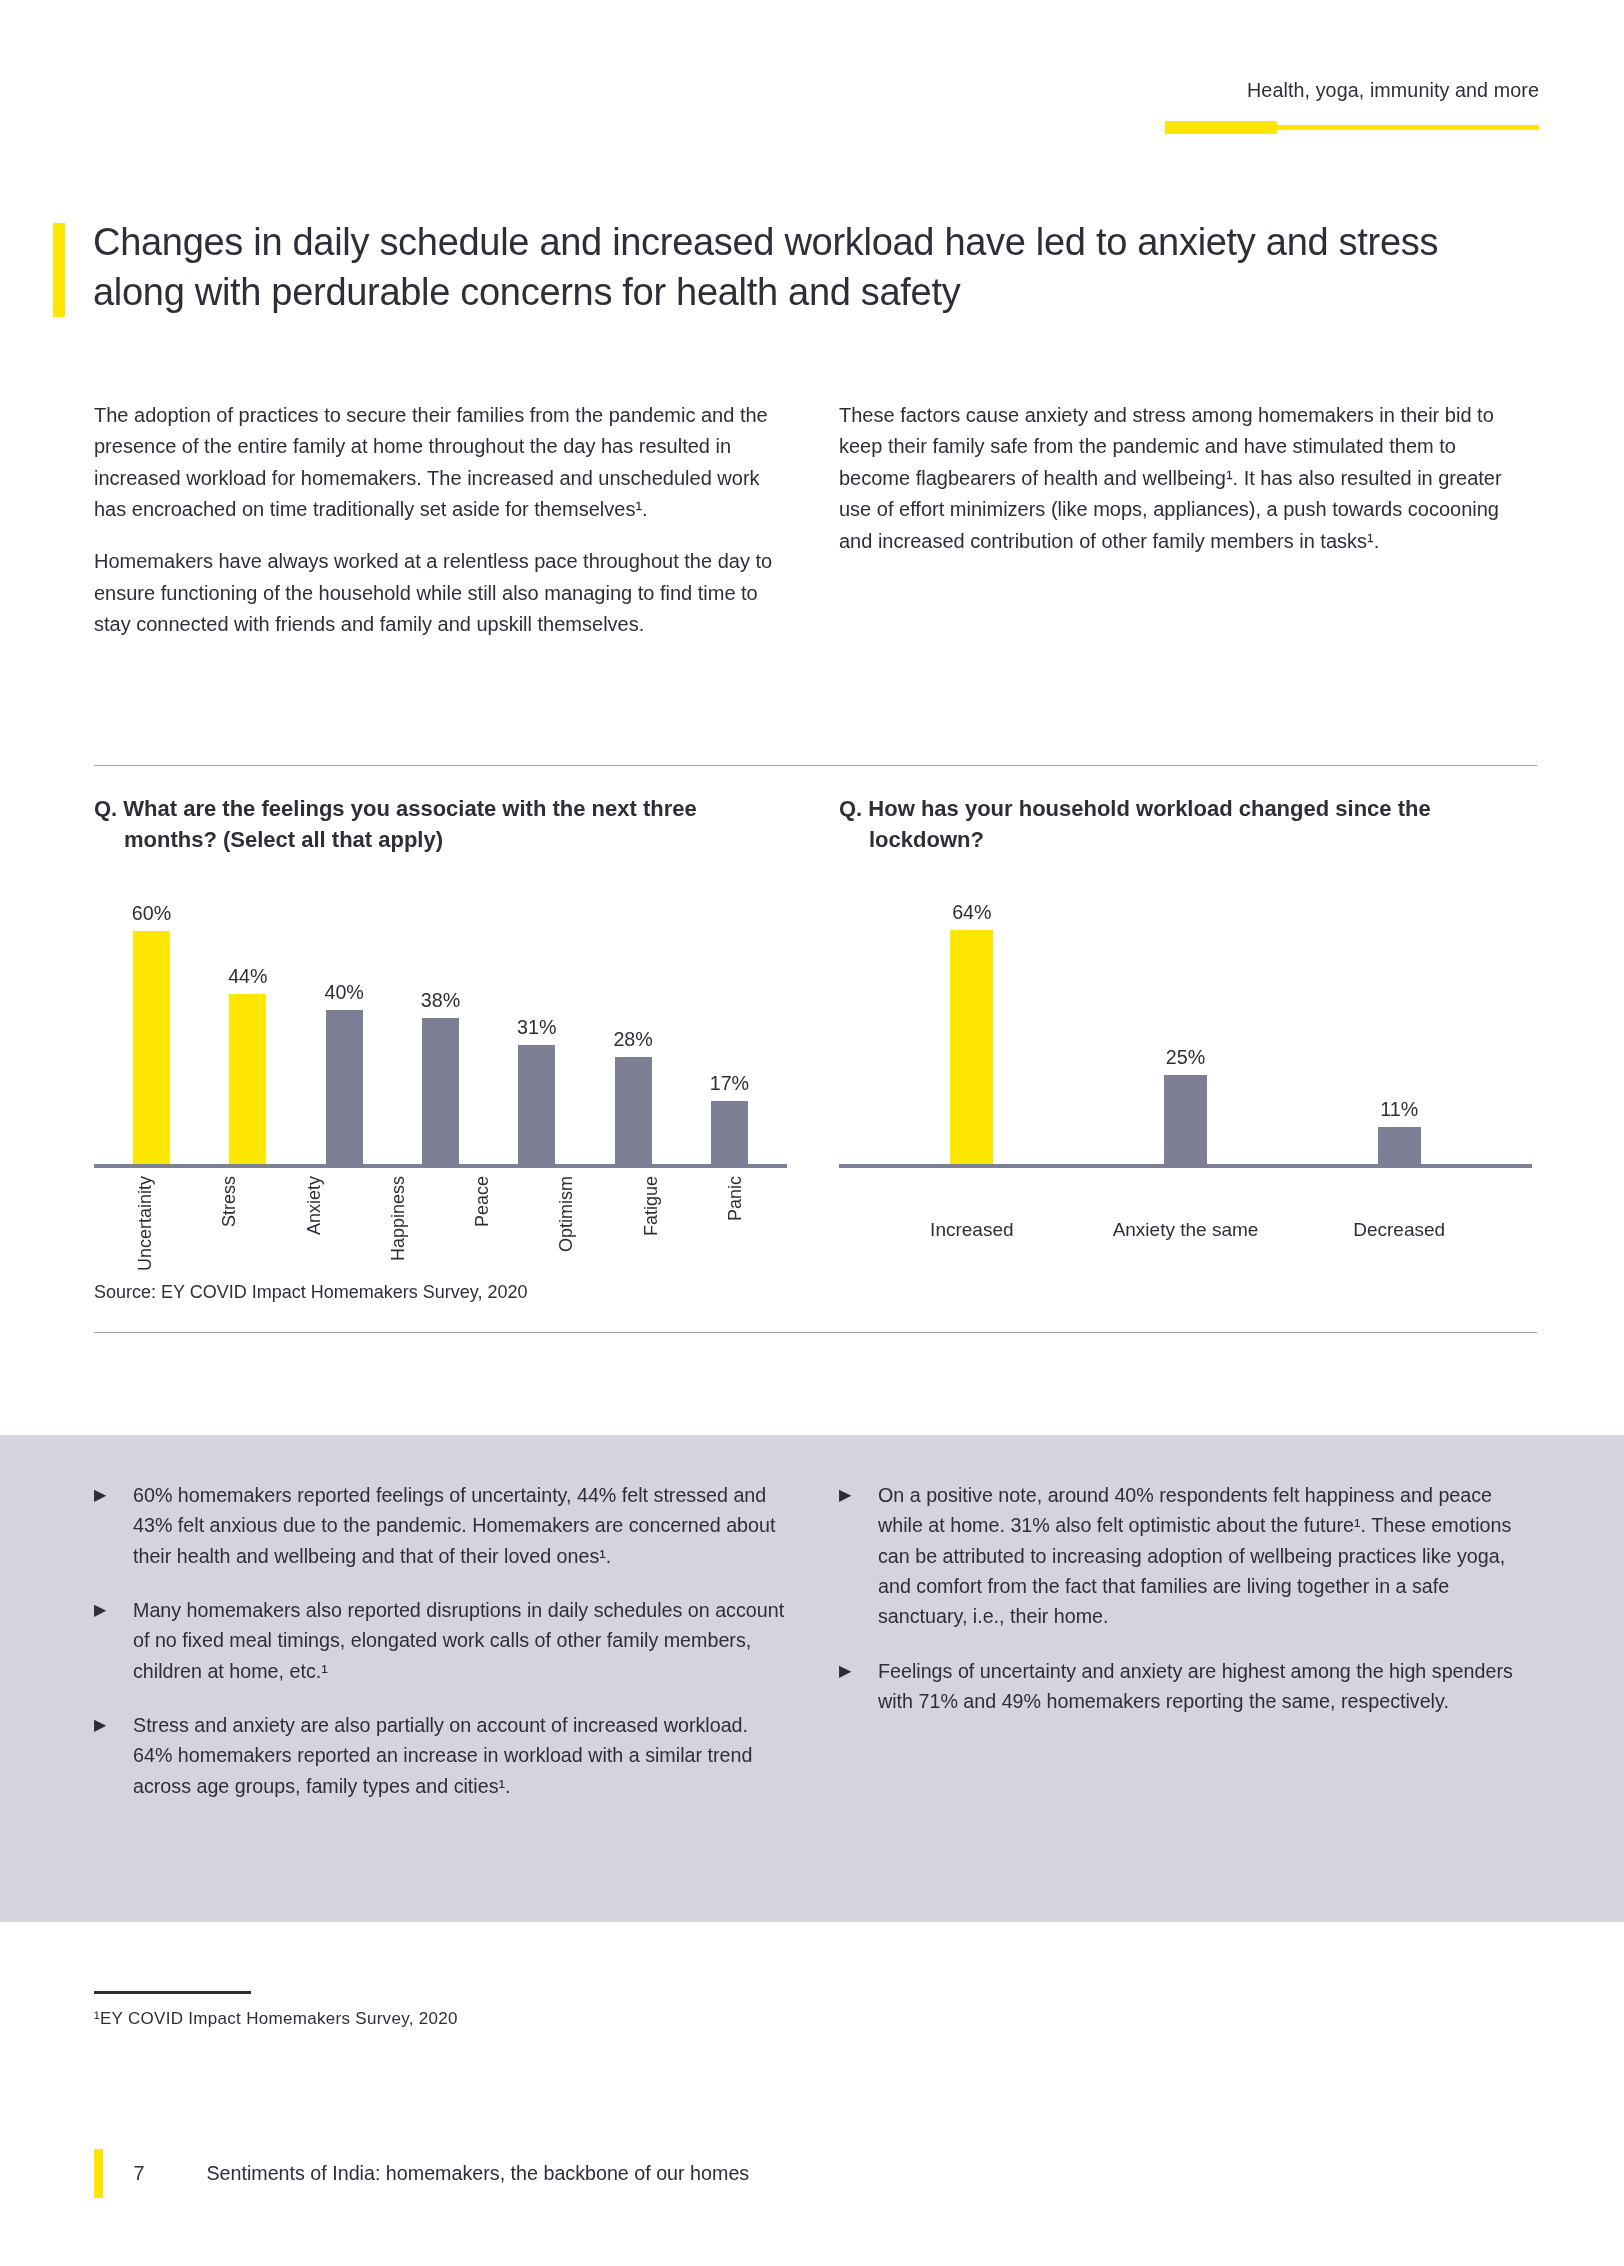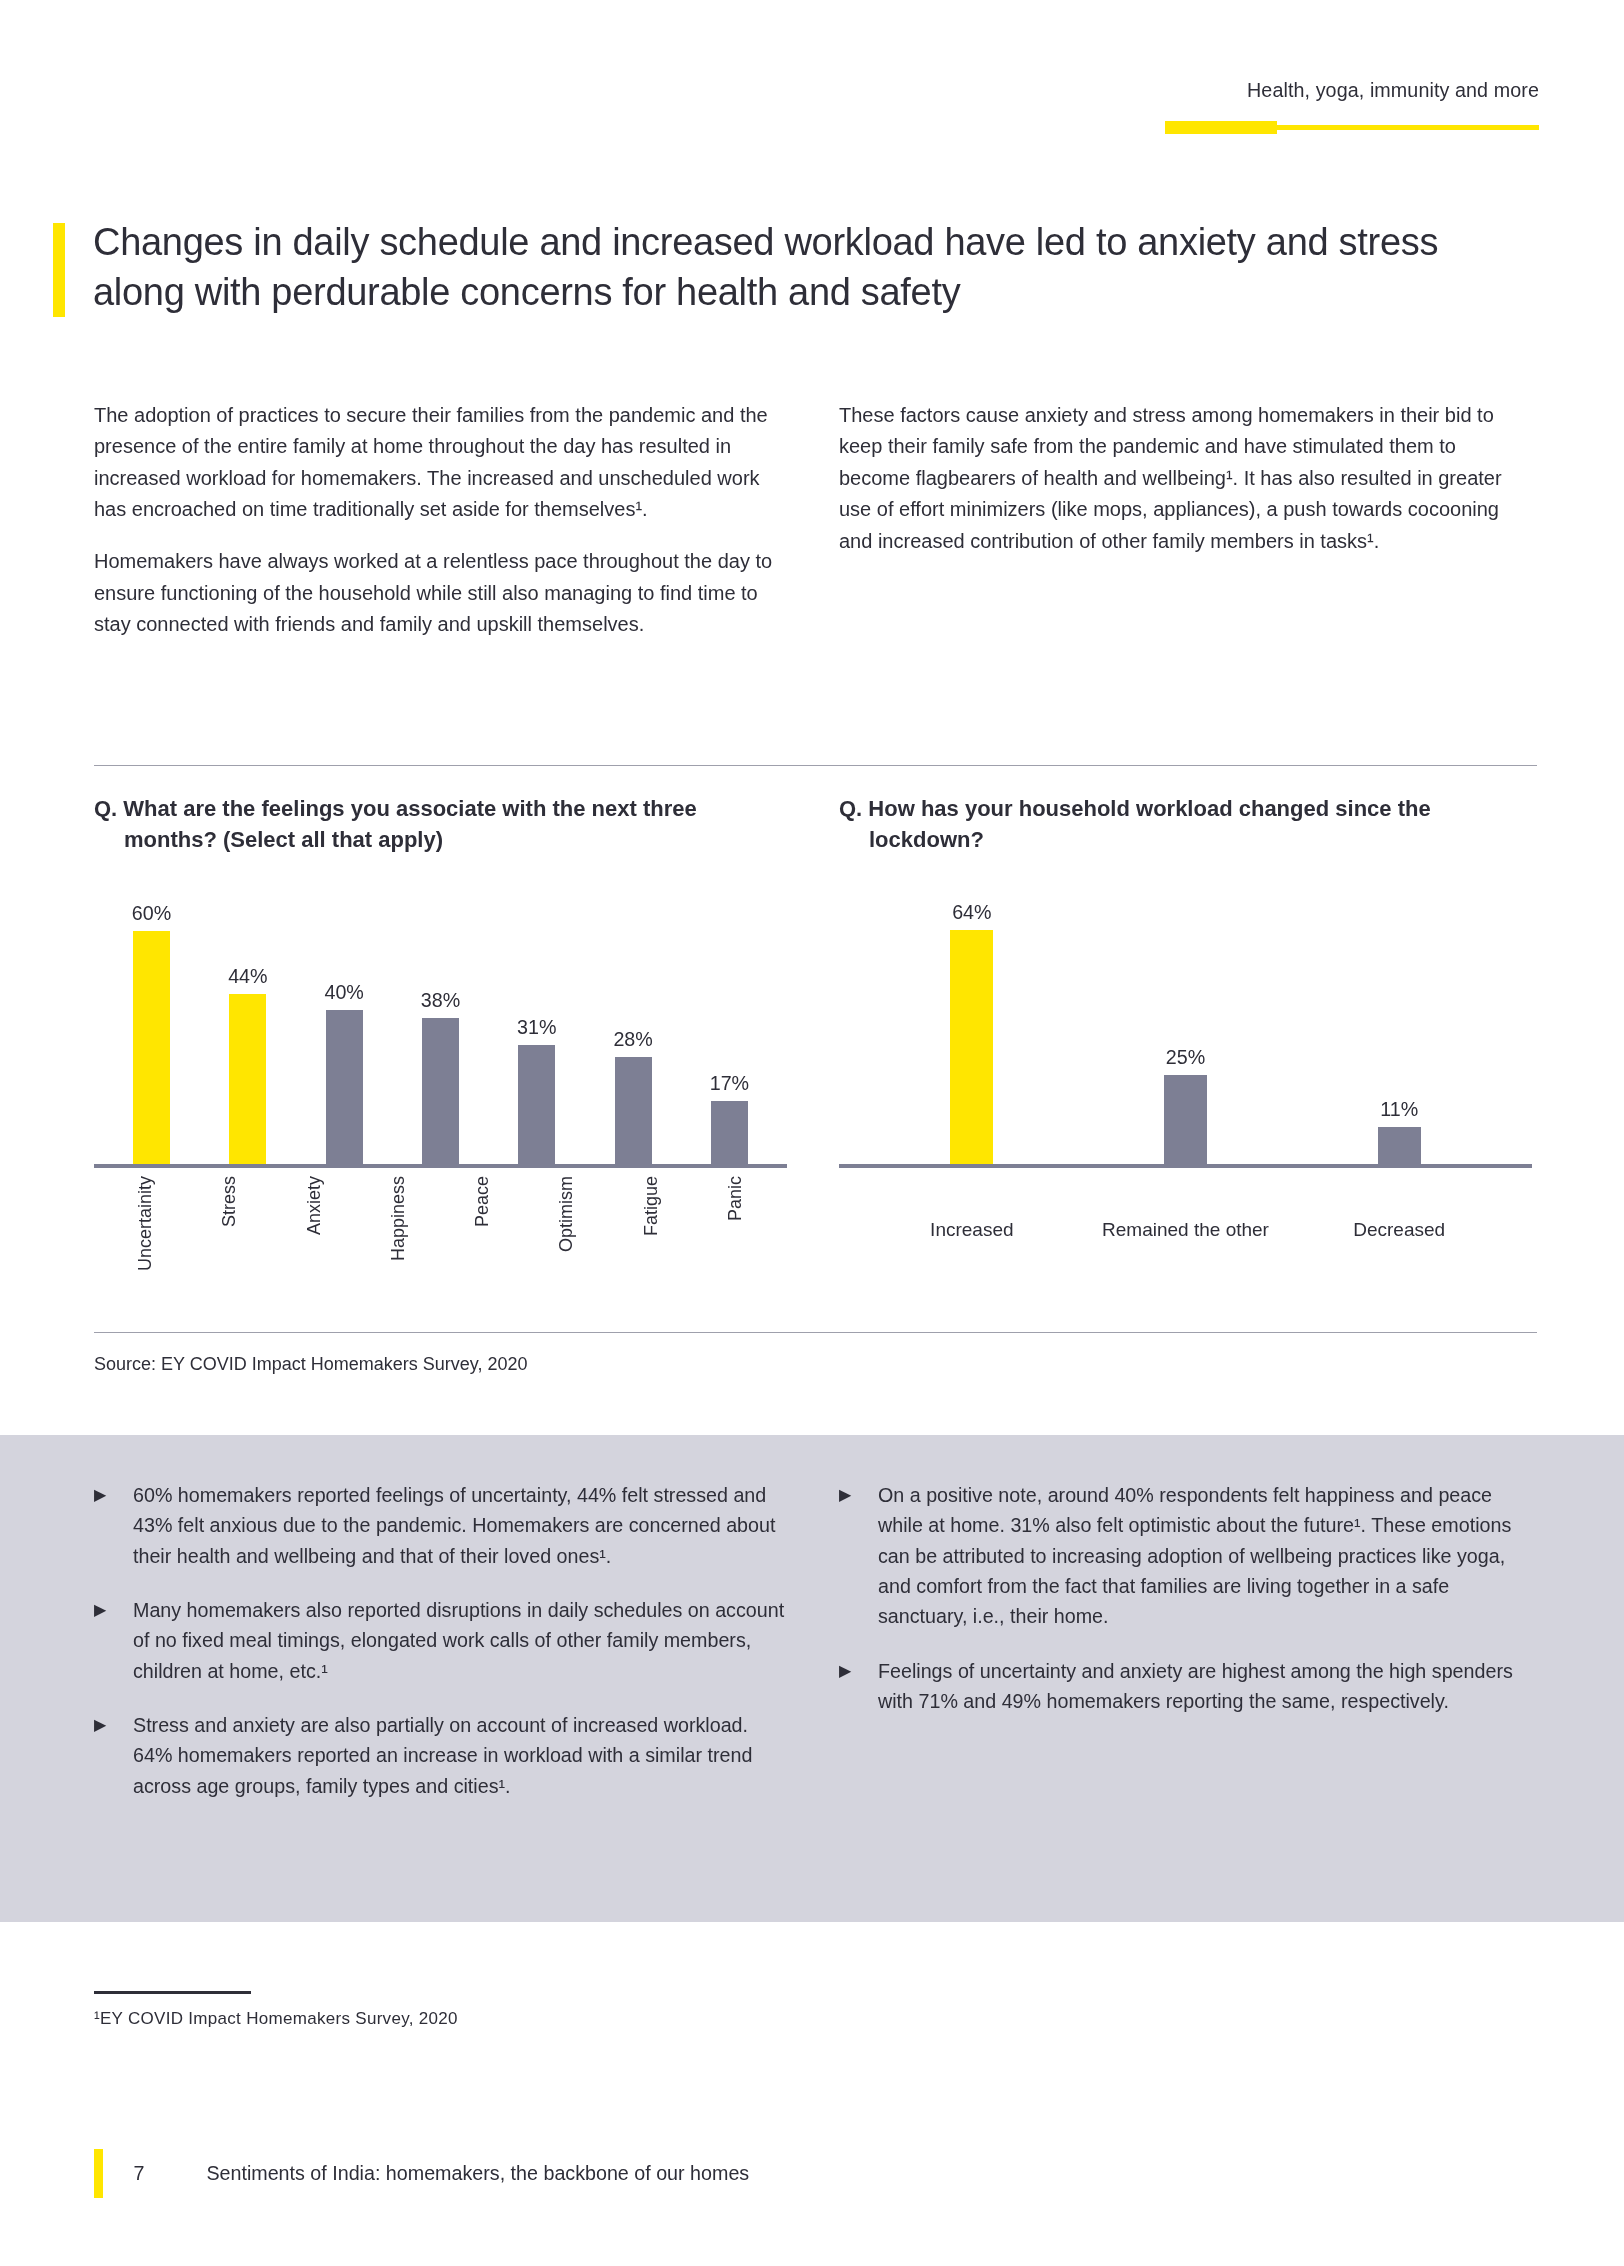--- a/index.html
+++ b/index.html
@@ -225,21 +225,21 @@
     text-align: center;
     font-size: 19px;
     color: #2e2e38;
     white-space: nowrap;
     margin-top: 40px;
   }
 
   .source-note {
     position: absolute;
     left: 94px;
-    top: 1354px;
+    top: 1282px;
     font-size: 18px;
     color: #2e2e38;
   }
 
   
   .gray-band {
     position: absolute;
     left: 0;
     top: 1435px;
     width: 1625px;
@@ -426,21 +426,21 @@
           </div>
           <div class="bar-slot">
             <div class="bar-label">11%</div>
             <div class="bar" style="height:41px"></div>
           </div>
         </div>
         <div class="axis-line"></div>
       </div>
       <div class="cat-labels-horizontal">
         <div class="cat-h">Increased</div>
-        <div class="cat-h">Remained the other</div>
+        <div class="cat-h">Anxiety the same</div>
         <div class="cat-h">Decreased</div>
       </div>
     </div>
 
   </div>
 
   <div class="rule-bottom"></div>
   <div class="source-note">Source: EY COVID Impact Homemakers Survey, 2020</div>
 
   <div class="gray-band"></div>

